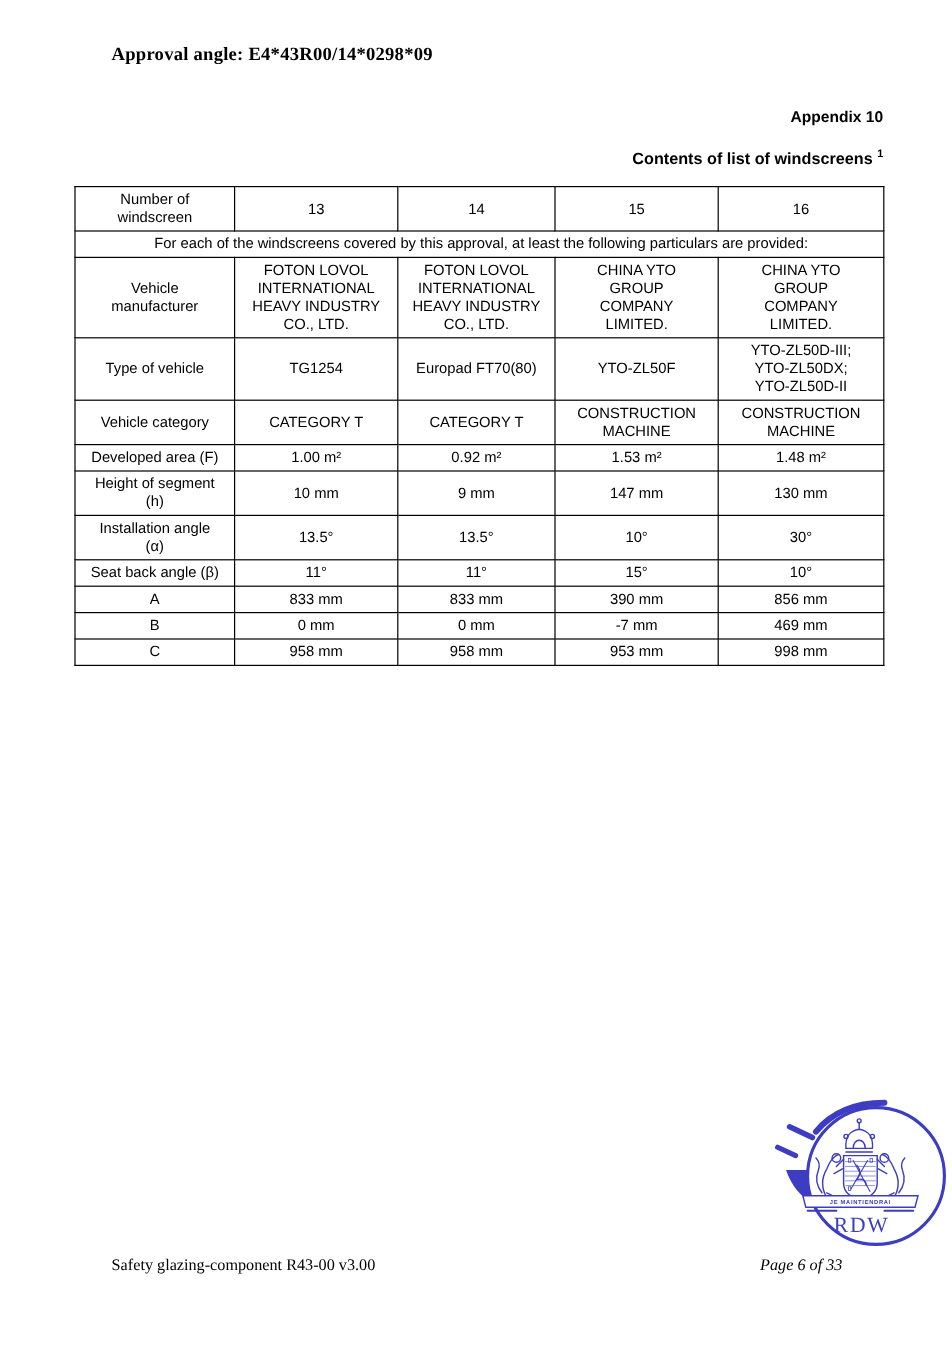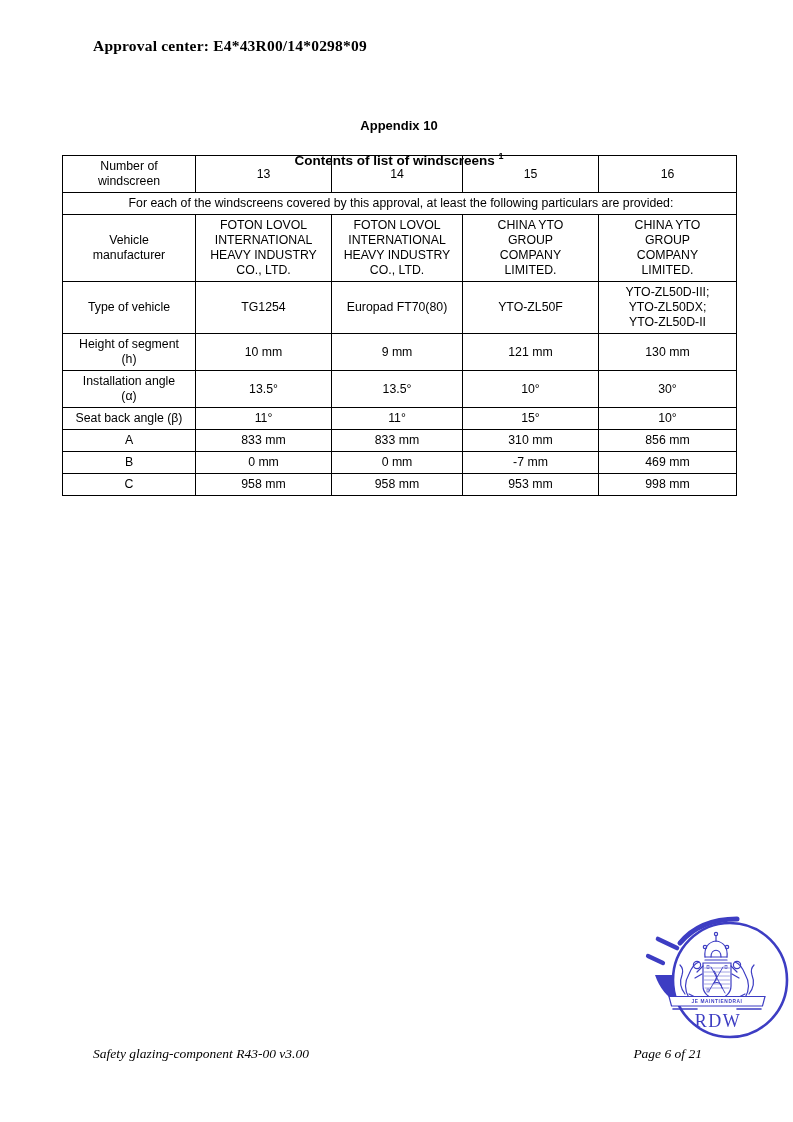--- a/index.html
+++ b/index.html
@@ -5,52 +5,52 @@
   html,body{margin:0;padding:0;}
   body{
     width:793px;height:1122px;background:#ffffff;position:relative;
     font-family:"Liberation Sans",sans-serif;color:#000;overflow:hidden;
   }
   .approval{
     position:absolute;top:37px;left:93px;
     font-family:"Liberation Serif",serif;font-weight:bold;font-size:15.5px;
     letter-spacing:.2px;white-space:nowrap;
   }
-  .titles{position:absolute;left:62px;width:674px;text-align:center;margin-top:28px;}
+  .titles{position:absolute;left:62px;width:674px;text-align:right;}
   .appendix{top:90px;font-weight:bold;font-size:13px;}
   .doc-title{top:123px;font-weight:bold;font-size:13.5px;}
   .doc-title sup{font-size:9px;}
   table.ws{
     position:absolute;top:155px;left:62px;width:674px;
     border-collapse:collapse;table-layout:fixed;
     font-size:12.3px;
   }
   table.ws td{
     border:1px solid #000;text-align:center;vertical-align:middle;
     padding:3px 3px;line-height:1.22;white-space:pre-line;
     overflow:hidden;
   }
   table.ws td.note{
     text-align:center;padding-left:6px;white-space:normal;
   }
   .footer-left{
     position:absolute;top:1046px;left:93px;
-    font-family:"Liberation Serif",serif;font-style:italic;font-size:13.5px;
+    font-family:"Liberation Serif",serif;font-size:13.5px;
   }
   .footer-right{
     position:absolute;top:1046px;right:91px;
     font-family:"Liberation Serif",serif;font-style:italic;font-size:13.5px;
   }
   .stamp{position:absolute;left:645px;top:905px;width:150px;height:150px;}
 </style>
 </head>
 <body>
 
 <div class="approval">
-  <span>Approval center:</span>
+  <span>Approval angle:</span>
   <span>E4*43R00/14*0298*09</span>
 </div>
 
 <div class="titles appendix">Appendix 10</div>
 
 <div class="titles doc-title">
   <span>Contents of list of windscreens</span>
   <sup>1</sup>
 </div>
 
@@ -97,25 +97,41 @@
     <tr>
       <td>Type of vehicle</td>
       <td>TG1254</td>
       <td>Europad FT70(80)</td>
       <td>YTO-ZL50F</td>
       <td>YTO-ZL50D-III;
 YTO-ZL50DX;
 YTO-ZL50D-II</td>
     </tr>
     <tr>
+      <td>Vehicle category</td>
+      <td>CATEGORY T</td>
+      <td>CATEGORY T</td>
+      <td>CONSTRUCTION
+MACHINE</td>
+      <td>CONSTRUCTION
+MACHINE</td>
+    </tr>
+    <tr>
+      <td>Developed area (F)</td>
+      <td>1.00 m²</td>
+      <td>0.92 m²</td>
+      <td>1.53 m²</td>
+      <td>1.48 m²</td>
+    </tr>
+    <tr>
       <td>Height of segment
 (h)</td>
       <td>10 mm</td>
       <td>9 mm</td>
-      <td>121 mm</td>
+      <td>147 mm</td>
       <td>130 mm</td>
     </tr>
     <tr>
       <td>Installation angle
 (α)</td>
       <td>13.5°</td>
       <td>13.5°</td>
       <td>10°</td>
       <td>30°</td>
     </tr>
@@ -123,21 +139,21 @@
       <td>Seat back angle (β)</td>
       <td>11°</td>
       <td>11°</td>
       <td>15°</td>
       <td>10°</td>
     </tr>
     <tr>
       <td>A</td>
       <td>833 mm</td>
       <td>833 mm</td>
-      <td>310 mm</td>
+      <td>390 mm</td>
       <td>856 mm</td>
     </tr>
     <tr>
       <td>B</td>
       <td>0 mm</td>
       <td>0 mm</td>
       <td>-7 mm</td>
       <td>469 mm</td>
     </tr>
     <tr>
@@ -212,13 +228,13 @@
     <path d="M24,91.5 L120,91.5 L117.5,101 L26.5,101 Z" fill="#ffffff"></path>
     <text x="72" y="98.3" text-anchor="middle" font-size="4.8" letter-spacing="0.6" font-family="Liberation Sans, sans-serif" fill="#3d3dc3" stroke="none" font-weight="bold">JE MAINTIENDRAI</text>
   </g>
   <line x1="28" y1="104" x2="52" y2="104" stroke-width="1.6"></line>
   <line x1="92" y1="104" x2="116" y2="104" stroke-width="1.6"></line>
 
   <text x="73" y="122" text-anchor="middle" font-size="18" letter-spacing="1.5" font-family="Liberation Serif, serif" fill="#3d3dc3" stroke="none">RDW</text>
 </svg>
 
 <div class="footer-left">Safety glazing-component R43-00 v3.00</div>
-<div class="footer-right">Page 6 of 21</div>
+<div class="footer-right">Page 6 of 33</div>
 
 </body></html>

